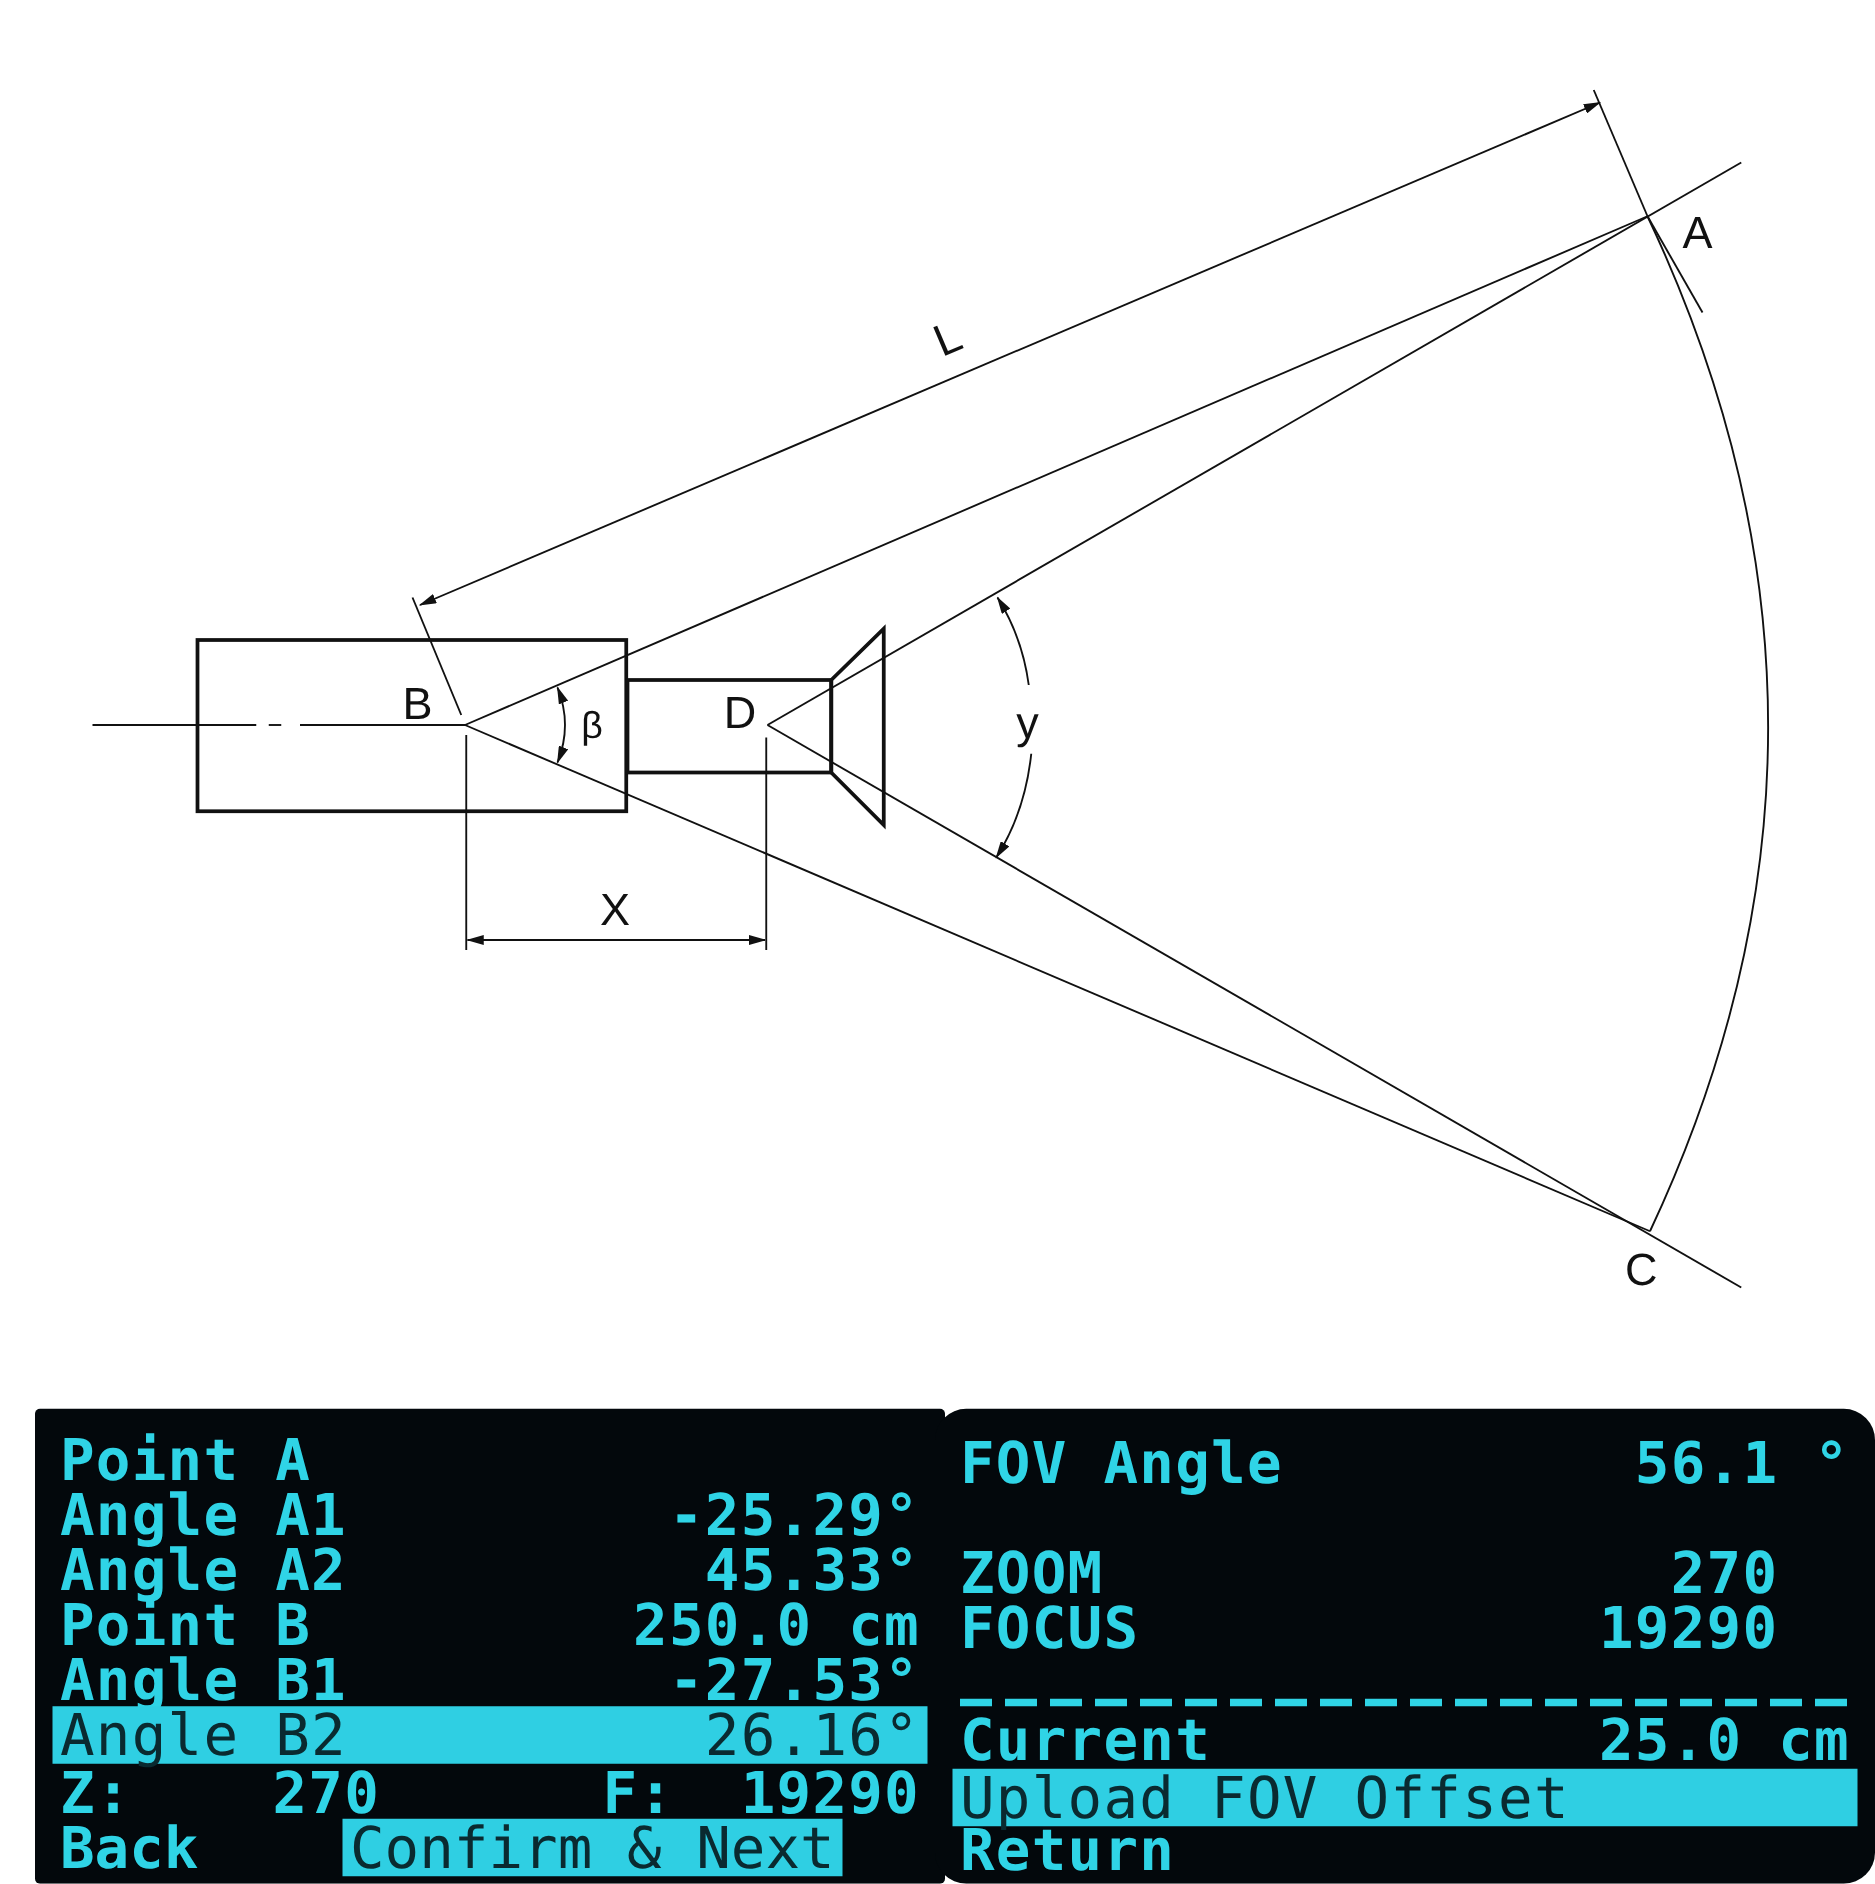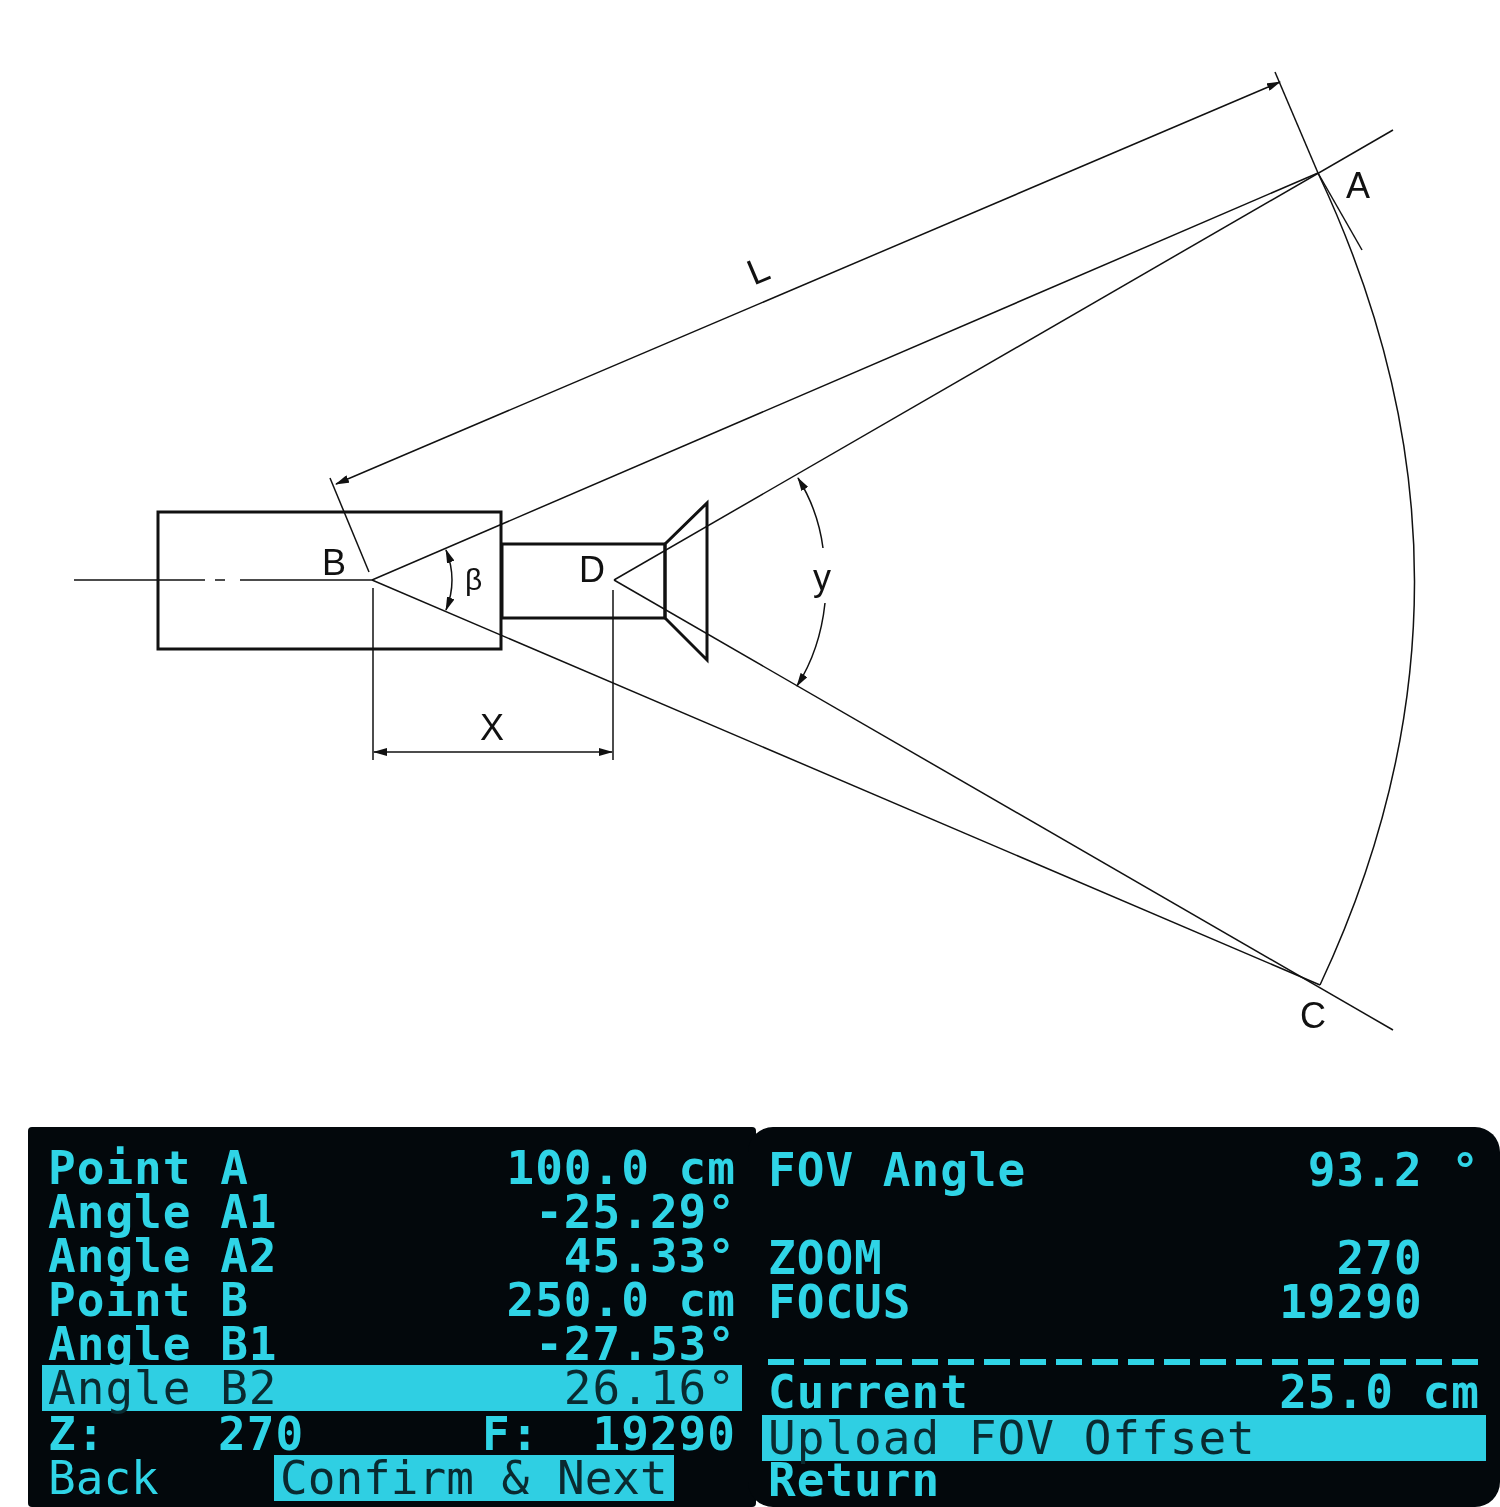--- a/index.html
+++ b/index.html
@@ -73,21 +73,20 @@
     <text x="480" y="740">X</text>
     <text x="813" y="590">y</text>
     <text x="465" y="590" font-size="30">β</text>
     <text x="748" y="282" transform="rotate(-23 760 270)">L</text>
   </g>
 </svg>
 
 <div class="lcd" id="lcd-left">
   <div class="row" style="top:18px">
     <span class="lbl">Point A</span>
-    <span class="val">100.0 cm</span>
   </div>
   <div class="row" style="top:62px">
     <span class="lbl">Angle A1</span>
     <span class="val">-25.29°</span>
   </div>
   <div class="row" style="top:106px">
     <span class="lbl">Angle A2</span>
     <span class="val">45.33°</span>
   </div>
   <div class="row" style="top:150px">
@@ -101,28 +100,28 @@
   <div class="row hl" style="top:238px">
     <span class="lbl">Angle B2</span>
     <span class="val">26.16°</span>
   </div>
   <div class="row" style="top:284px">
     <span class="lbl">Z:</span>
     <span class="lbl" style="left:176px">270</span>
     <span class="lbl" style="left:440px">F:</span>
     <span class="val">19290</span>
   </div>
-  <div class="btn" style="left:20px;top:328px;color:#2fd4e6;font-weight:normal">Back</div>
+  <div class="btn" style="left:20px;top:328px;color:#2fd4e6;font-weight:bold">Back</div>
   <div class="btn inv" style="left:246px;top:328px">Confirm &amp; Next</div>
 </div>
 
 <div class="lcd" id="lcd-right">
   <div class="row" style="top:20px">
     <span class="lbl">FOV Angle</span>
-    <span class="val">93.2 °</span>
+    <span class="val">56.1 °</span>
   </div>
   <div class="row" style="top:108px">
     <span class="lbl">ZOOM</span>
     <span class="val">270  </span>
   </div>
   <div class="row" style="top:152px">
     <span class="lbl">FOCUS</span>
     <span class="val">19290  </span>
   </div>
   <div class="dash"></div>

